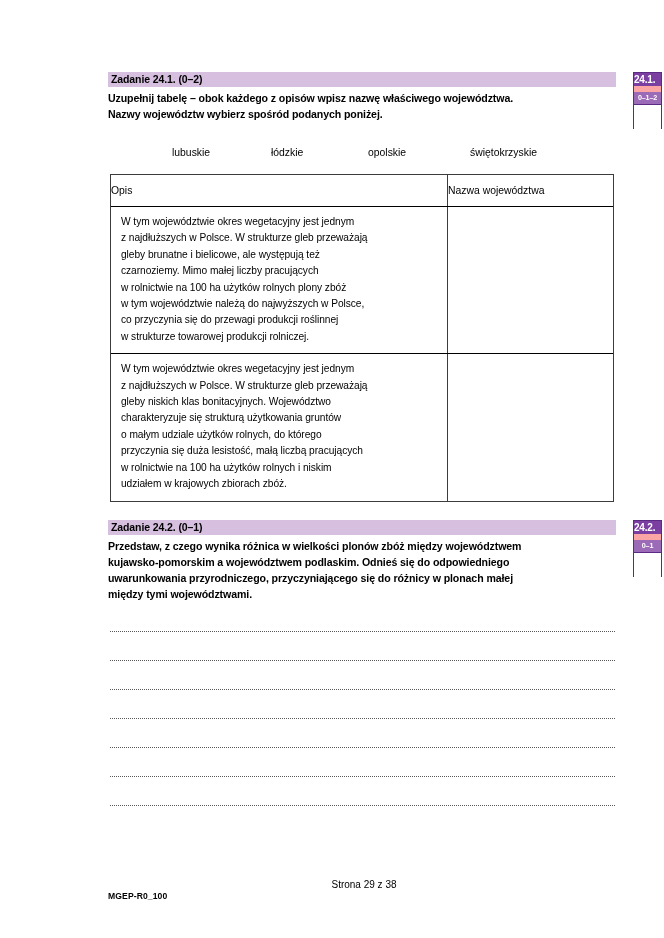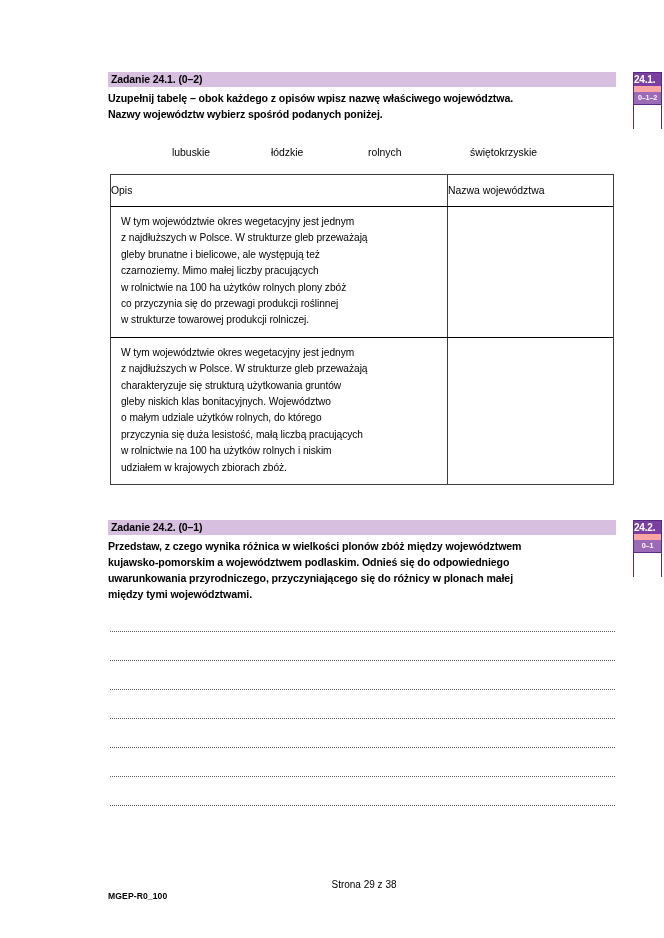--- a/index.html
+++ b/index.html
@@ -186,21 +186,21 @@
 
   <div class="score-box" style="left:601px; top:72px; height:57px;">
     <div class="score-id">24.1.</div>
     <div class="score-pts">0–1–2</div>
     <div class="score-blank" style="height:29px;"></div>
   </div>
 
   <div class="options-row">
     <div class="option-word" style="left:64px;">lubuskie</div>
     <div class="option-word" style="left:163px;">łódzkie</div>
-    <div class="option-word" style="left:260px;">rolnych</div>
+    <div class="option-word" style="left:260px;">opolskie</div>
     <div class="option-word" style="left:362px;">świętokrzyskie</div>
   </div>
 
   <div class="table">
 
     <div class="trow head-row">
       <div class="cell-desc">
         <span class="th-text">Opis</span>
       </div>
       <div class="cell-name">
@@ -208,32 +208,33 @@
       </div>
     </div>
 
     <div class="trow">
       <div class="cell-desc">
         <div class="desc-line">W tym województwie okres wegetacyjny jest jednym</div>
         <div class="desc-line">z najdłuższych w Polsce. W strukturze gleb przeważają</div>
         <div class="desc-line">gleby brunatne i bielicowe, ale występują też</div>
         <div class="desc-line">czarnoziemy. Mimo małej liczby pracujących</div>
         <div class="desc-line">w rolnictwie na 100 ha użytków rolnych plony zbóż</div>
+        <div class="desc-line">w tym województwie należą do najwyższych w Polsce,</div>
         <div class="desc-line">co przyczynia się do przewagi produkcji roślinnej</div>
         <div class="desc-line">w strukturze towarowej produkcji rolniczej.</div>
       </div>
       <div class="cell-name"></div>
     </div>
 
     <div class="trow">
       <div class="cell-desc">
         <div class="desc-line">W tym województwie okres wegetacyjny jest jednym</div>
         <div class="desc-line">z najdłuższych w Polsce. W strukturze gleb przeważają</div>
+        <div class="desc-line">gleby niskich klas bonitacyjnych. Województwo</div>
         <div class="desc-line">charakteryzuje się strukturą użytkowania gruntów</div>
-        <div class="desc-line">gleby niskich klas bonitacyjnych. Województwo</div>
         <div class="desc-line">o małym udziale użytków rolnych, do którego</div>
         <div class="desc-line">przyczynia się duża lesistość, małą liczbą pracujących</div>
         <div class="desc-line">w rolnictwie na 100 ha użytków rolnych i niskim</div>
         <div class="desc-line">udziałem w krajowych zbiorach zbóż.</div>
       </div>
       <div class="cell-name"></div>
     </div>
 
   </div>
 

